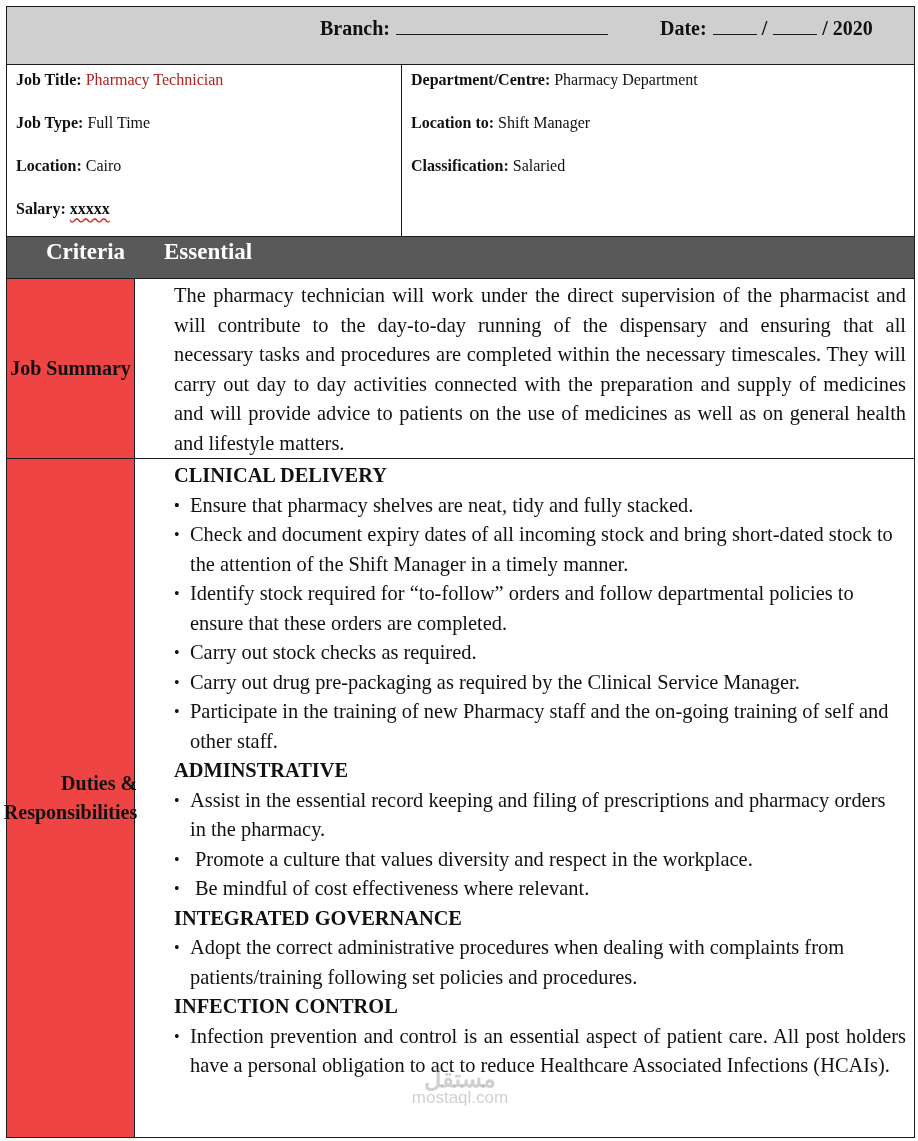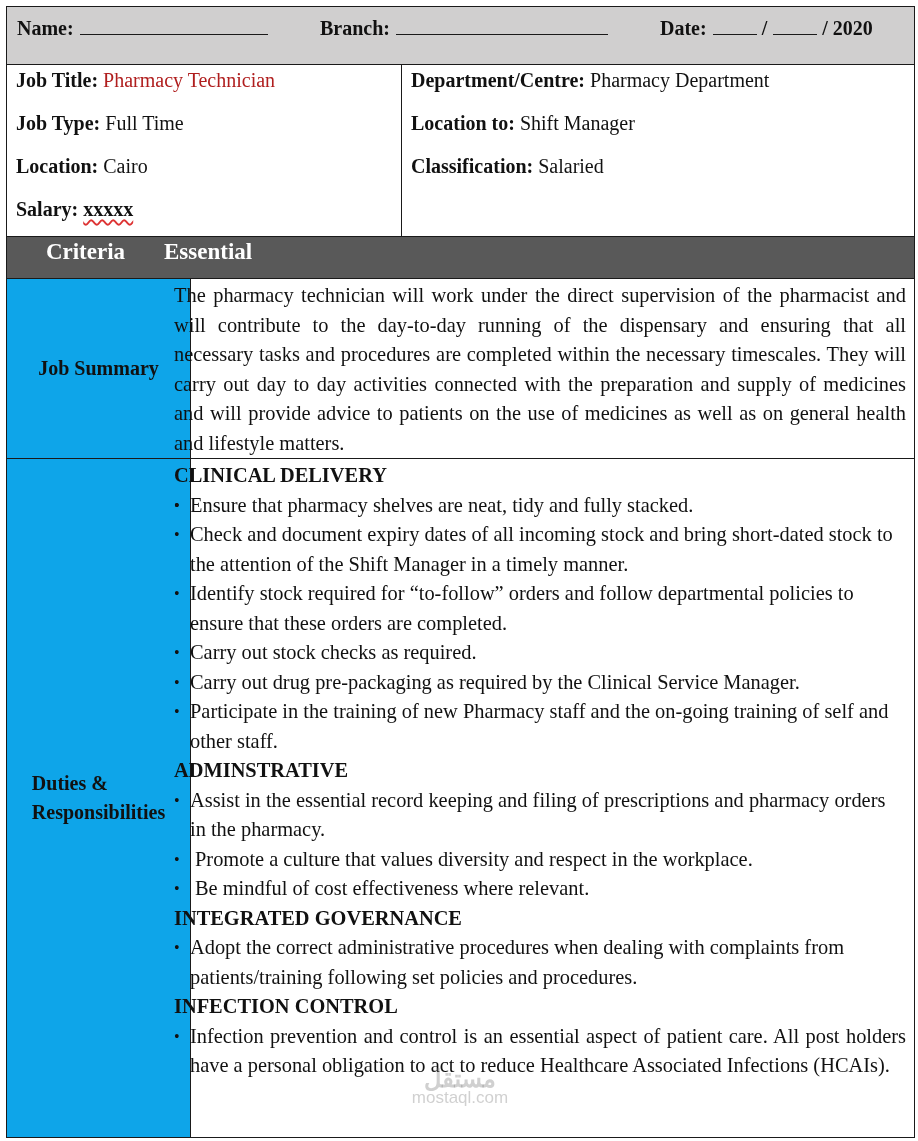--- a/index.html
+++ b/index.html
@@ -15,44 +15,44 @@
     .topbar {
       position: absolute; left: 0; top: 0; width: 100%; height: 58px;
       background: #d0cfcf; border-bottom: 1.5px solid #1a1a1a; box-sizing: border-box;
       font-weight: bold; font-size: 20px;
     }
     .topbar .field { position: absolute; top: 9px; white-space: nowrap; }
     .topbar .line { display: inline-block; border-bottom: 1.5px solid #1a1a1a; height: 18px; vertical-align: baseline; margin-left: 6px; }
     .info {
       position: absolute; left: 0; top: 58px; width: 100%; height: 172px;
       border-bottom: 1.5px solid #1a1a1a; box-sizing: border-box;
-      font-size: 20px;
+      font-size: 16px;
     }
     .info .col { position: absolute; top: 0; height: 100%; box-sizing: border-box; padding: 3px 9px 0 9px; }
     .info .col.left { left: 0; width: 395px; border-right: 1.5px solid #1a1a1a; }
     .info .col.right { left: 395px; width: 512px; }
     .info .row { height: 43px; line-height: 24px; white-space: nowrap; }
     .info b { font-weight: bold; }
     .red { color: #b01e1e; }
     .squiggle { text-decoration: underline wavy #d33; text-underline-offset: 3px; font-weight: bold; }
     .th {
       position: absolute; left: 0; top: 230px; width: 100%; height: 42px;
       background: #595959; color: #ffffff; font-weight: bold; font-size: 23px;
       border-bottom: 1.5px solid #1a1a1a; box-sizing: border-box;
     }
     .th .c1 { position: absolute; left: 0; width: 157px; top: 2px; text-align: center; }
     .th .c2 { position: absolute; left: 157px; right: 0; top: 2px; text-align: left; }
     .sec {
       position: absolute; left: 0; width: 100%; box-sizing: border-box;
       border-bottom: 1.5px solid #1a1a1a;
     }
     .sec .label {
-      position: absolute; left: 0; top: 0; bottom: 0; width: 184px;
-      background: #0ea5e9; border-right: 1.5px solid #1a1a1a; box-sizing: border-box;
-      display: flex; align-items: center; justify-content: center; text-align: left;
+      position: absolute; left: 0; top: 0; bottom: 0; width: 128px;
+      background: #ef4444; border-right: 1.5px solid #1a1a1a; box-sizing: border-box;
+      display: flex; align-items: center; justify-content: center; text-align: right;
       font-weight: bold; font-size: 20px; line-height: 29px;
     }
     .sec .content {
       position: absolute; left: 157px; right: 0; top: 0; bottom: 0;
       padding: 2px 8px 0 10px; box-sizing: border-box;
       font-size: 20.4px; line-height: 29.5px;
     }
     .summary { text-align: justify; }
     .sec.s1 { top: 272px; height: 180px; }
     .sec.s2 { top: 452px; height: 678px; border-bottom: none; }
@@ -68,23 +68,20 @@
     }
     .watermark .ar { font-size: 24px; font-weight: bold; line-height: 22px; }
     .watermark .en { font-size: 17px; line-height: 16px; }
   </style>
 </head>
 <body>
 
 <div class="doc">
 
   <div class="topbar">
-    <span class="field" style="left:10px;">
-      <span>Name:</span><span class="line" style="width:188px;"></span>
-    </span>
     <span class="field" style="left:313px;">
       <span>Branch:</span><span class="line" style="width:212px;"></span>
     </span>
     <span class="field" style="left:653px;">
       <span>Date:</span><span class="line" style="width:44px;"></span>
       <span>/</span><span class="line" style="width:44px;"></span>
       <span>/ 2020</span>
     </span>
   </div>
 

